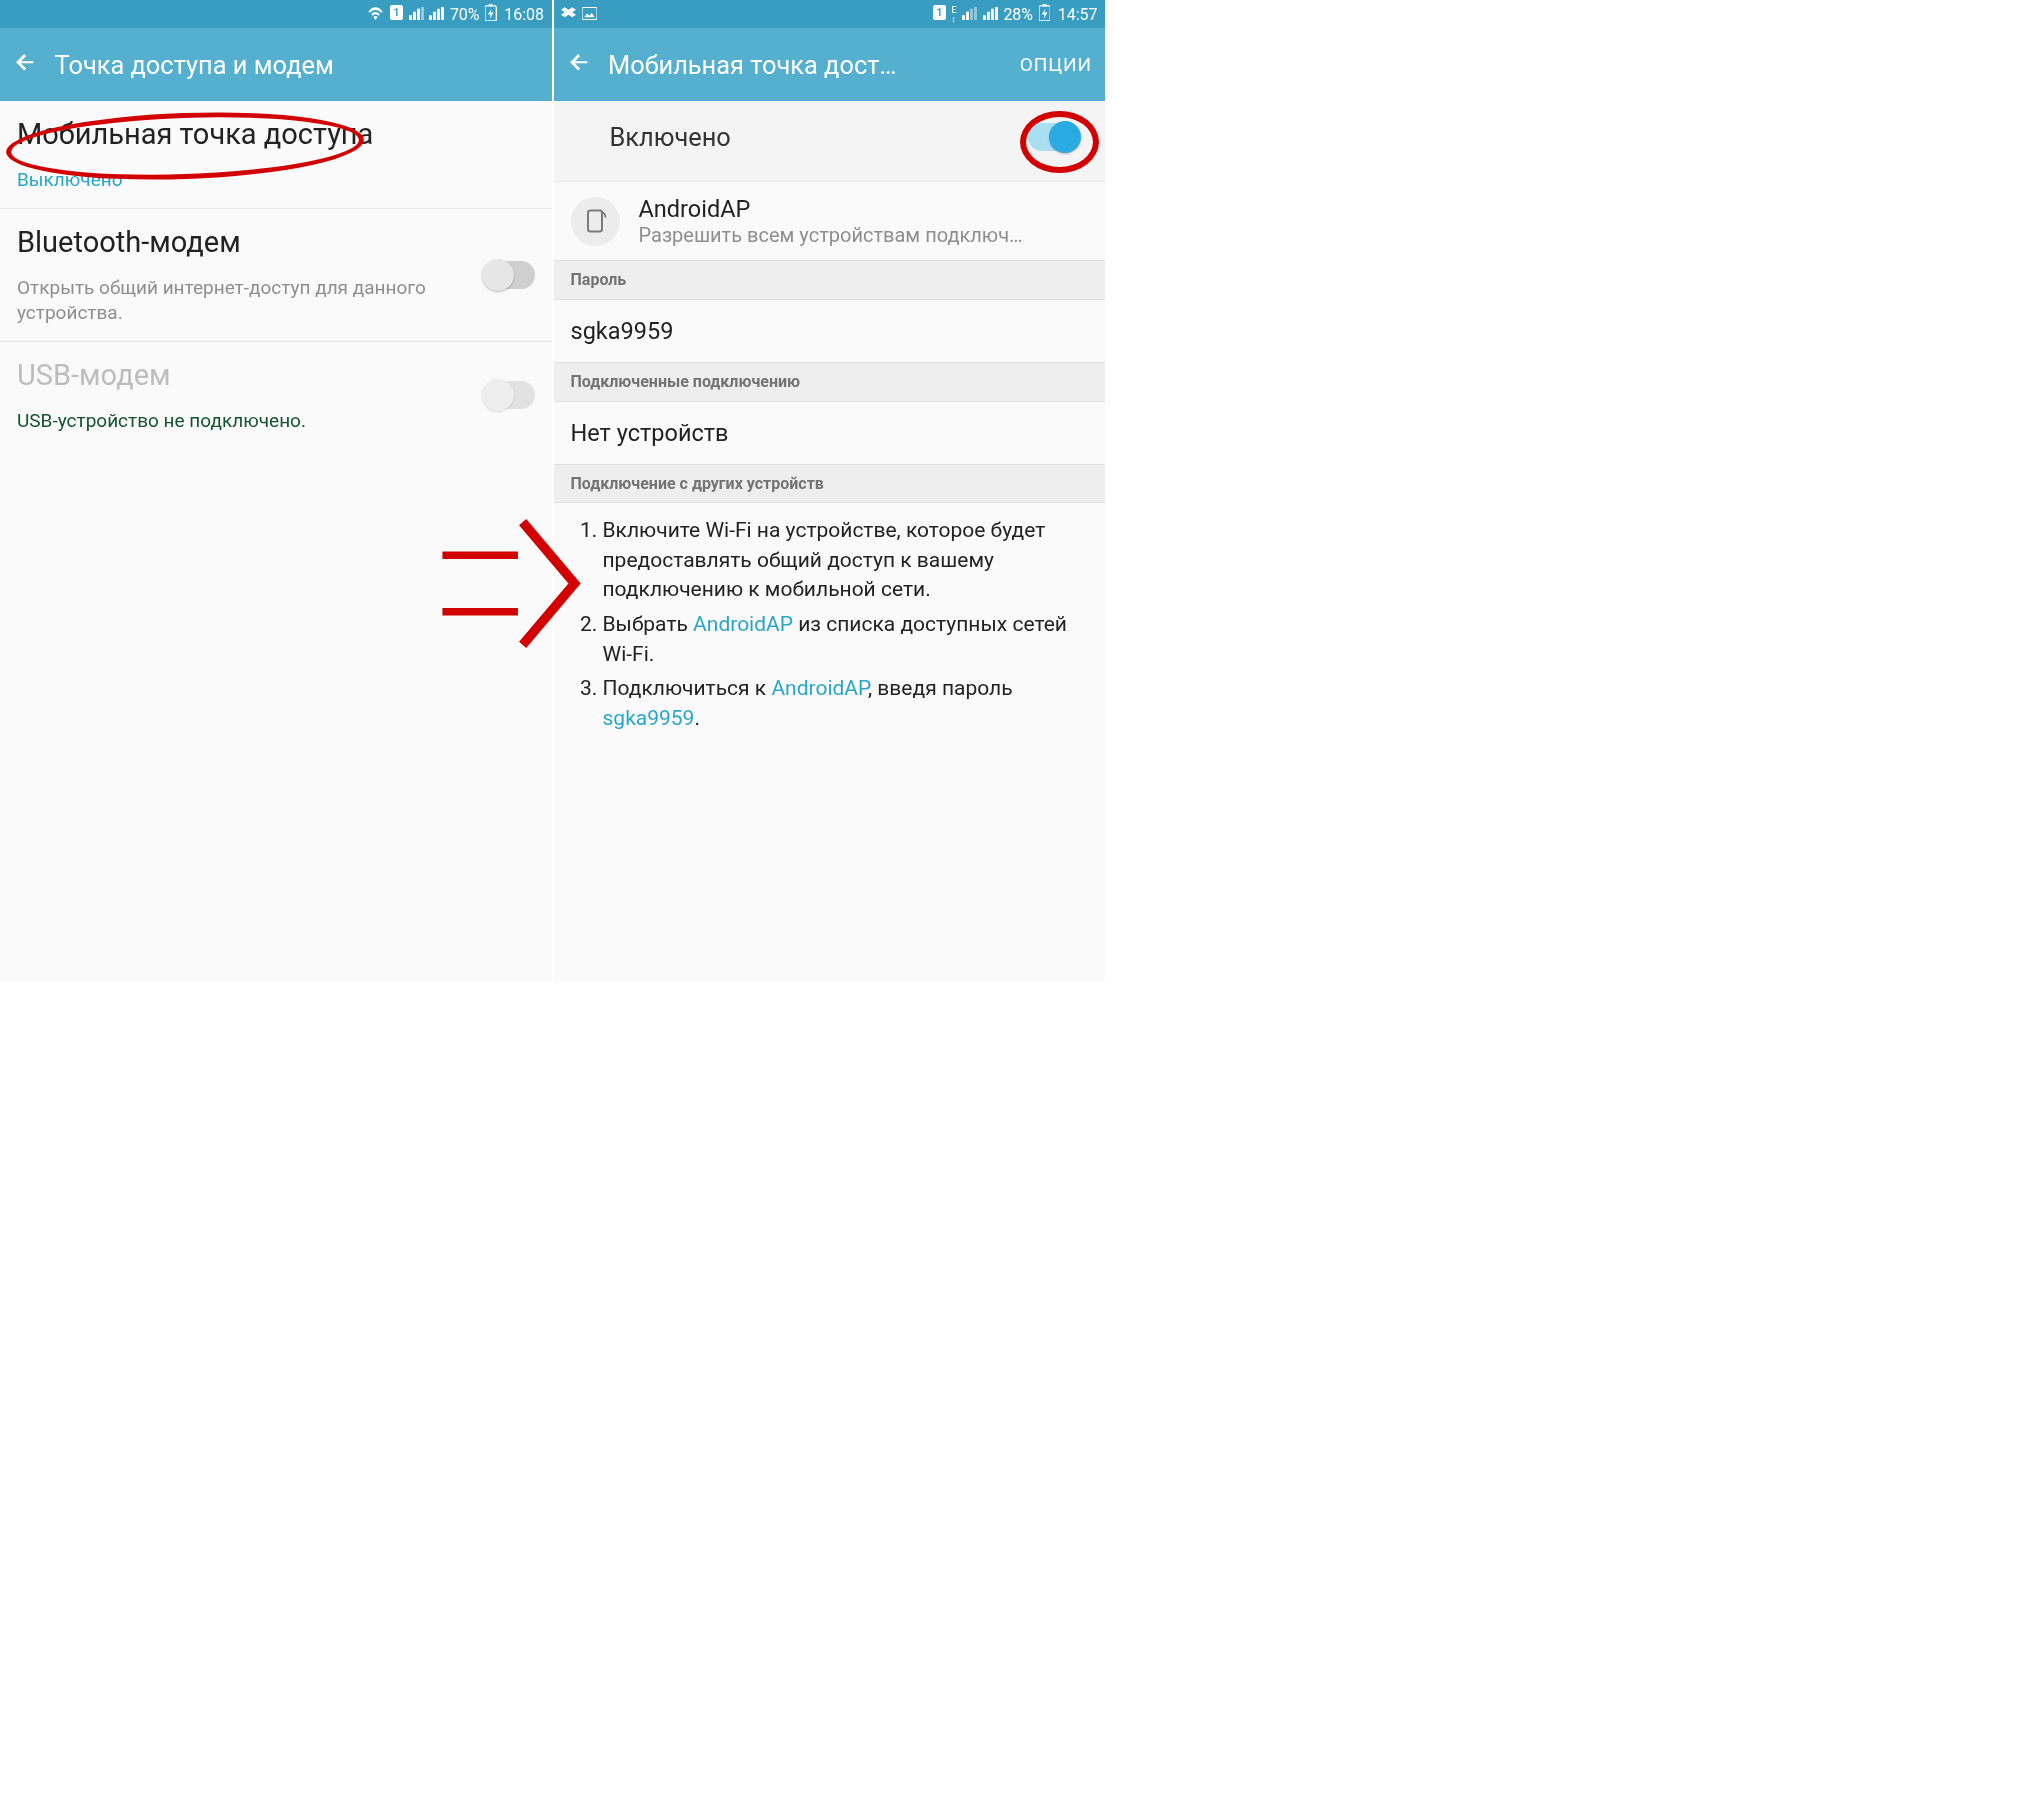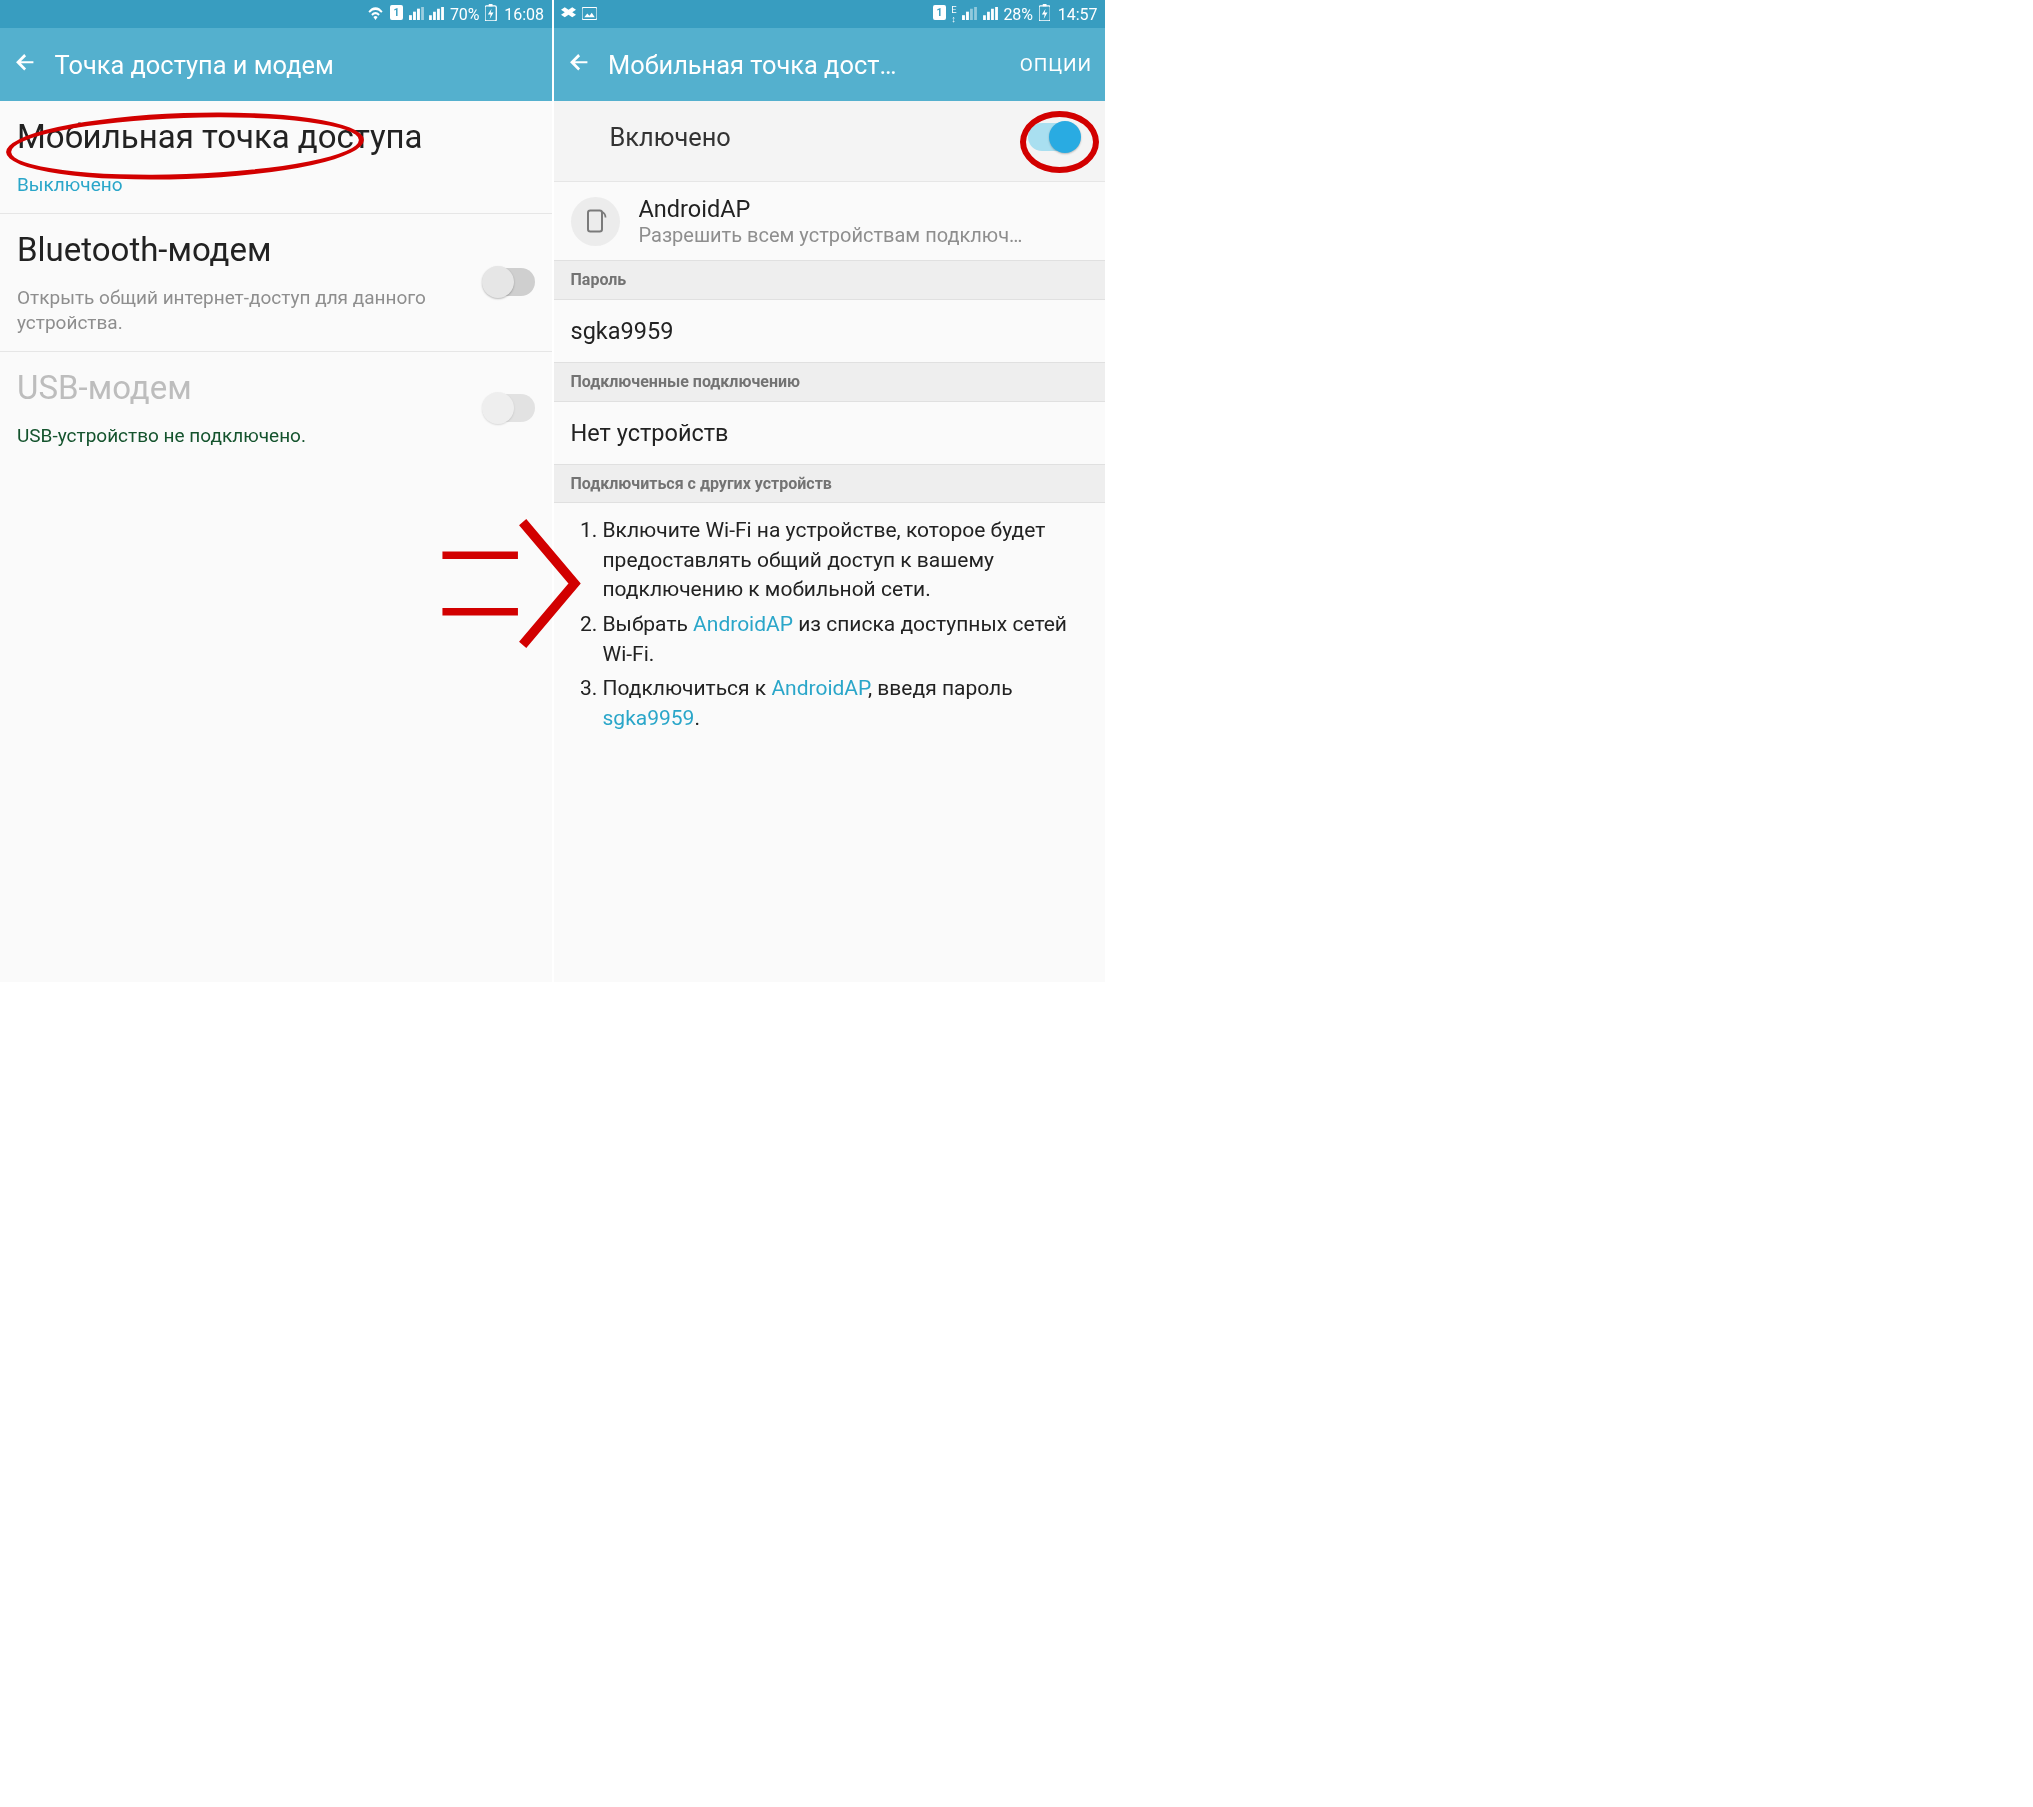--- a/index.html
+++ b/index.html
@@ -74,21 +74,21 @@
   
   .content { flex: 1; background: #fafafa; overflow: hidden; }
   .list-item {
     background: #fafafa;
     padding: 15px 17px 15px 17px;
     border-bottom: 0.9px solid #e6e6e6;
   }
   .list-item.no-border { border-bottom: none; }
   .li-row { display: flex; align-items: center; gap: 13px; }
   .li-text { flex: 1; }
-  .li-title { font-size: 33px; color: #222; line-height: 1.25; }
+  .li-title { font-size: 29px; color: #222; line-height: 1.25; }
   .li-title.disabled { color: #bdbdbd; }
   .li-sub { font-size: 19px; color: #8e8e8e; line-height: 1.3; margin-top: 16px; }
   .li-sub.accent { color: #2aa6c9; }
   .li-sub.disabled { color: #14532d; }
 
   
   .toggle {
     width: 51px; height: 28px; position: relative;
     border-radius: 14px; background: #cfcfcf;
     flex-shrink: 0;
@@ -338,21 +338,21 @@
           <div class="desc">Разрешить всем устройствам подключ…</div>
         </div>
       </div>
 
       <div class="section">Пароль</div>
       <div class="plain-row">sgka9959</div>
 
       <div class="section">Подключенные подключению</div>
       <div class="plain-row">Нет устройств</div>
 
-      <div class="section">Подключиться с других устройств</div>
+      <div class="section">Подключение с других устройств</div>
       <div class="instructions">
         <ol>
           <li>Включите Wi-Fi на устройстве, которое будет предоставлять общий доступ к вашему подключению к мобильной сети.</li>
           <li>
             <span>Выбрать </span><span class="link">AndroidAP</span><span> из списка доступных сетей Wi-Fi.</span>
           </li>
           <li>
             <span>Подключиться к </span><span class="link">AndroidAP</span><span>, введя пароль </span><span class="link">sgka9959</span><span>.</span>
           </li>
         </ol>

